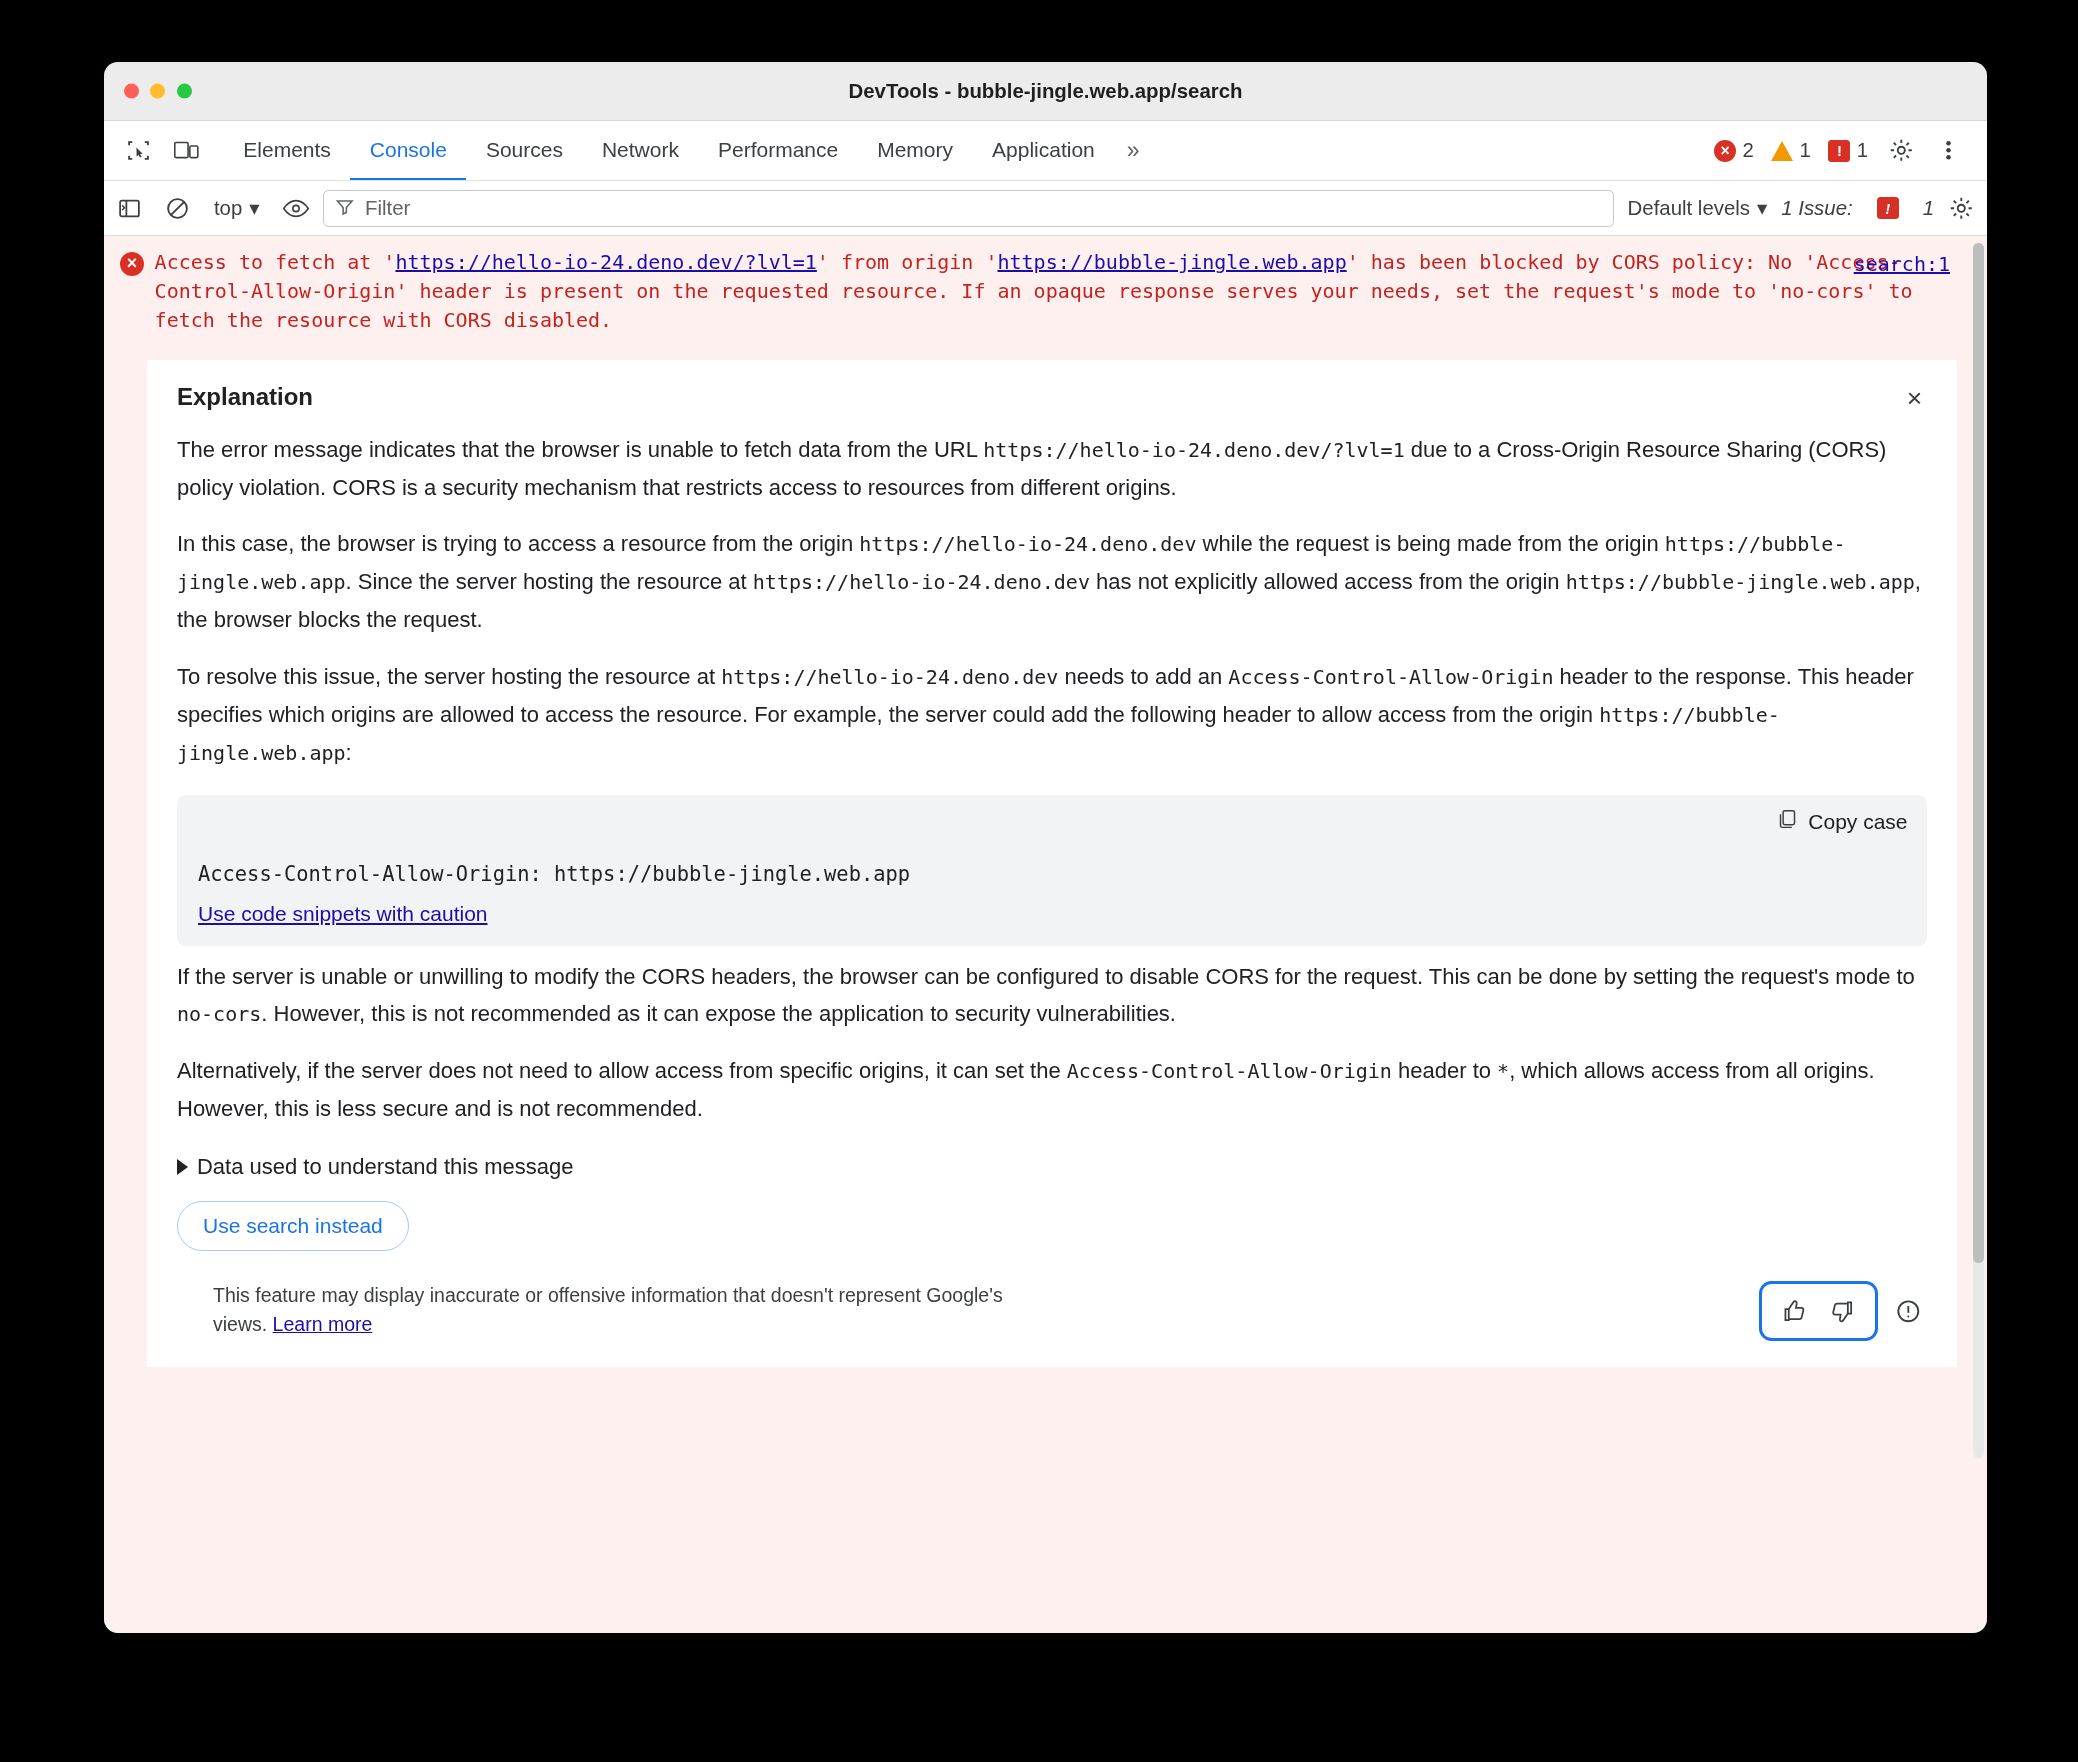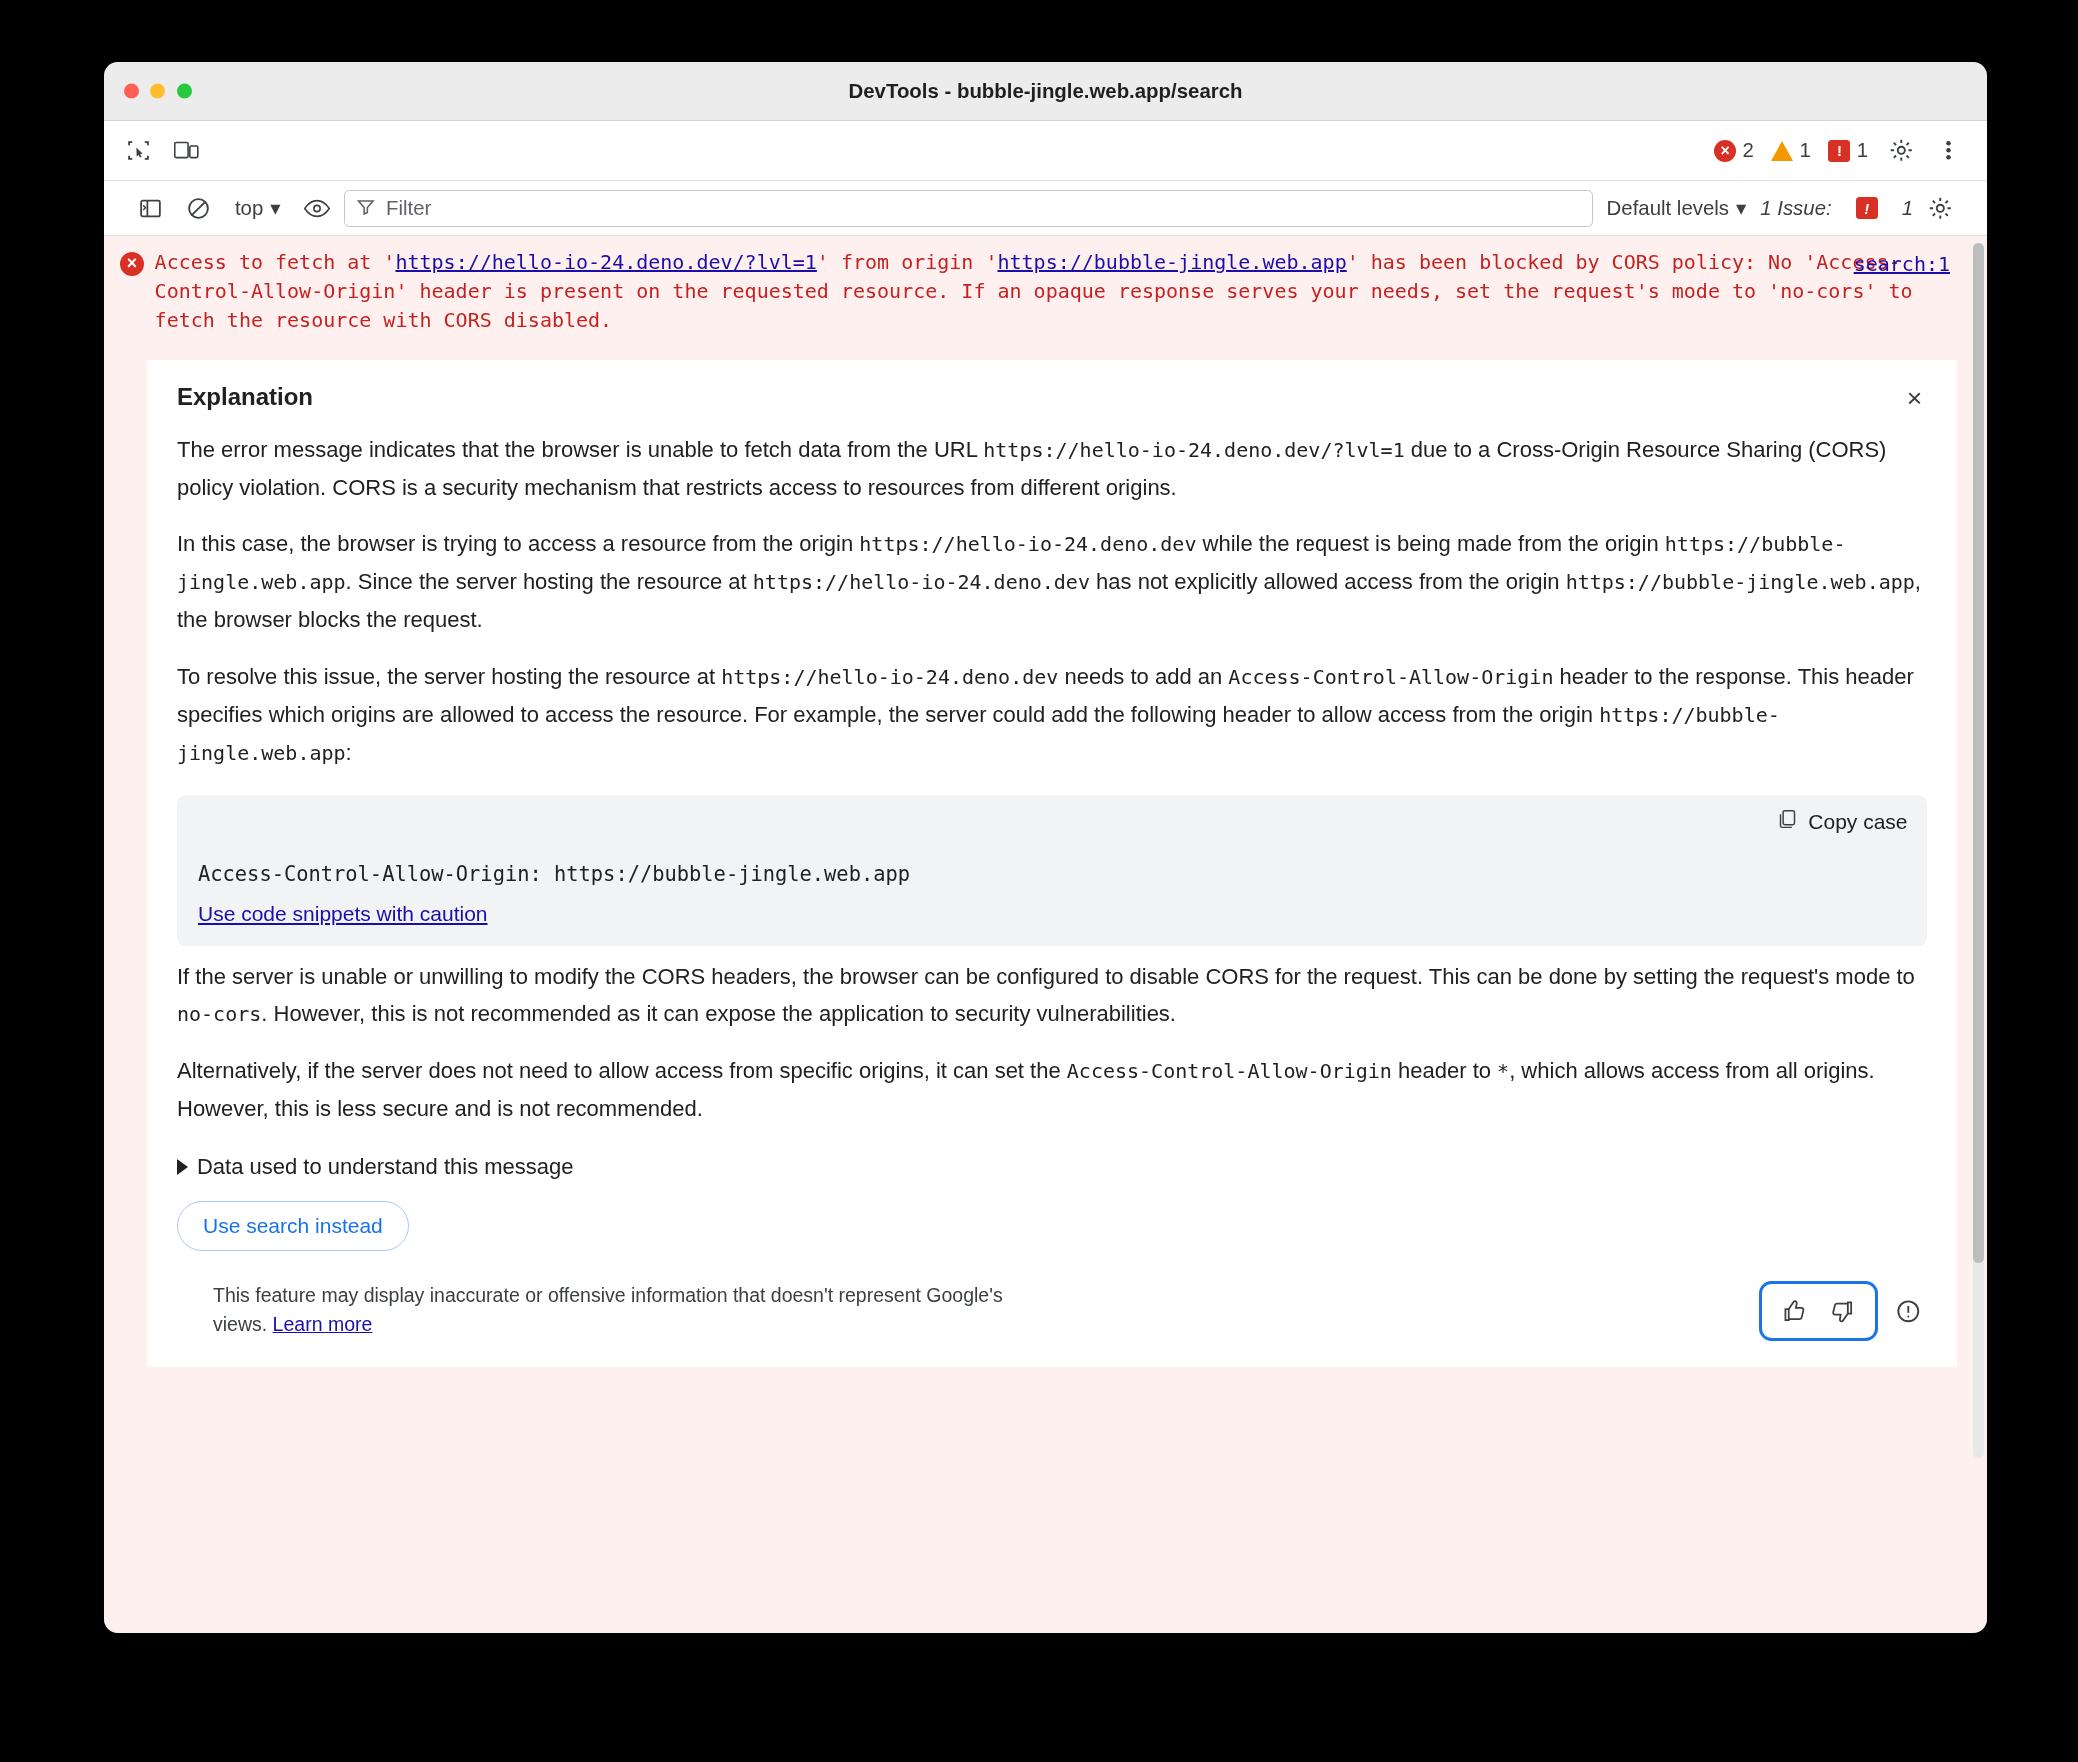--- a/index.html
+++ b/index.html
@@ -140,21 +140,21 @@
     border-radius: 5.3px;
   }
 
   
   .console-toolbar {
     height: 55px;
     background: #ffffff;
     border-bottom: 0.9px solid #e0e0e0;
     display: flex;
     align-items: center;
-    padding: 0 26px;
+    padding: 0 5px;
     gap: 7px;
   }
   .ctx-select {
     display: flex; align-items: center; gap: 7px;
     font-size: 20.4px; color: #3c4043;
     padding: 0 8.9px;
     height: 37px;
     white-space: nowrap;
   }
   .filter-box {
@@ -391,20 +391,30 @@
         <path d="M10 9l6 6-2.5.6L15 18l-1.6.8-1.3-2.6-1.9 1.6z" fill="#3c4043" stroke="none"></path>
       </svg>
     </div>
     <div class="tool-icon">
       <svg width="26.6" height="25" viewBox="0 0 30 28" fill="none" stroke="#3c4043" stroke-width="1.8">
         <rect x="2" y="5" width="15" height="17" rx="1.5"></rect>
         <rect x="19" y="9" width="9" height="13" rx="1.5"></rect>
       </svg>
     </div>
 
+    <div class="tabs">
+      <div class="tab">Elements</div>
+      <div class="tab active">Console</div>
+      <div class="tab">Sources</div>
+      <div class="tab">Network</div>
+      <div class="tab">Performance</div>
+      <div class="tab">Memory</div>
+      <div class="tab">Application</div>
+      <div class="chevrons">»</div>
+    </div>
 
     <div class="tabstrip-right">
       <div class="counter">
         <div class="badge-circle">×</div>
         <span>2</span>
       </div>
       <div class="counter">
         <div class="badge-tri"></div>
         <span>1</span>
       </div>

